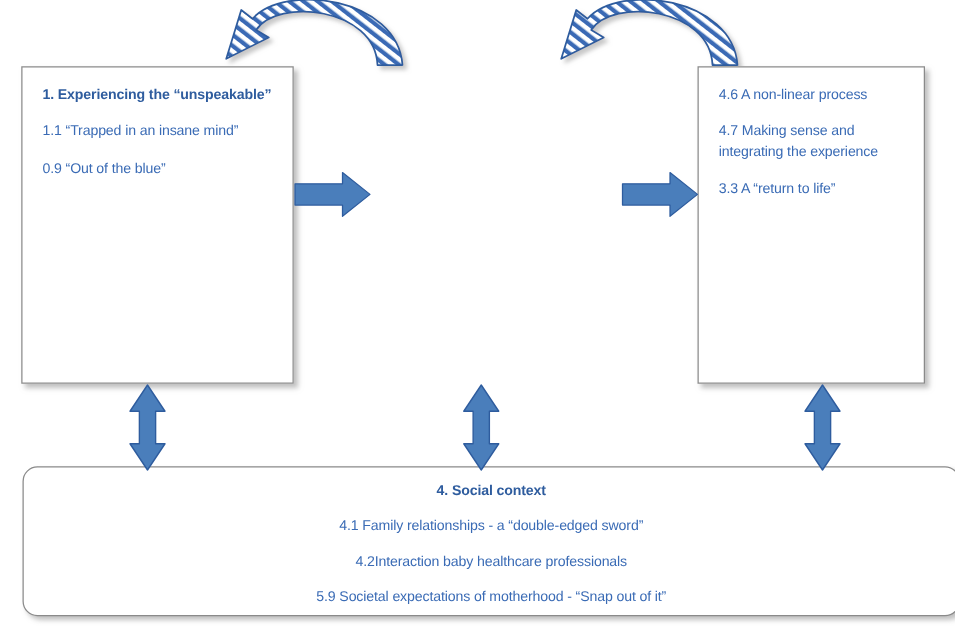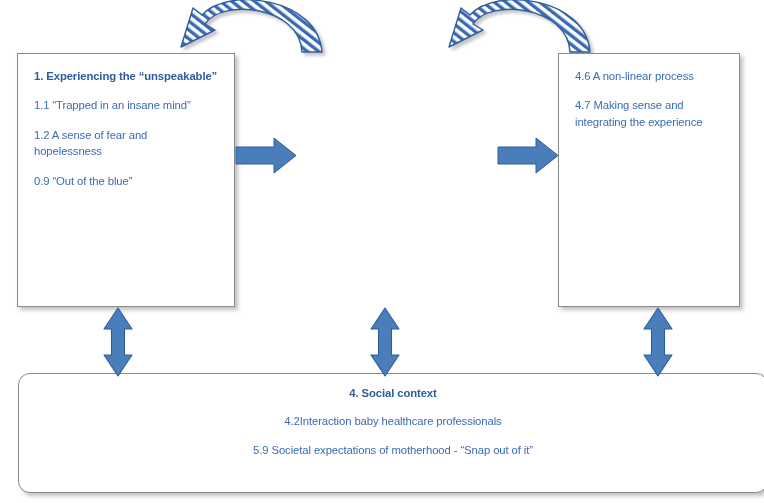--- a/index.html
+++ b/index.html
@@ -107,36 +107,37 @@
                L 470,15
                C 496,-14 586,-2 590,52
                Z" fill="url(#hatch)" stroke="#2E5C9E" stroke-width="1.4" stroke-linejoin="round"></path>
     </g>
   </svg>
 
   <div class="box" id="box1">
     <div class="box-inner">
       <p class="box-title">1. Experiencing the “unspeakable”</p>
       <p class="sub">1.1 “Trapped in an insane mind”</p>
-      <p class="sub">1.2 A sense of fear and hopelessness</p>
       <p class="sub">0.9 “Out of the blue”</p>
     </div>
   </div>
 
 
   <div class="box" id="box3">
     <div class="box-inner">
       <p class="sub">4.6 A non-linear process</p>
       <p class="sub">4.7 Making sense and integrating the experience</p>
+      <p class="sub">3.3 A “return to life”</p>
     </div>
   </div>
 
   <div class="box" id="box4">
     <div class="box-inner">
       <p class="box-title">4. Social context</p>
+      <p class="sub">4.1 Family relationships - a “double-edged sword”</p>
       <p class="sub">4.2Interaction baby healthcare professionals</p>
       <p class="sub">5.9 Societal expectations of motherhood - “Snap out of it”</p>
     </div>
   </div>
 
   <svg class="arrow-layer" id="arrows-front" viewBox="0 0 764 503" xmlns="http://www.w3.org/2000/svg">
 
     <g>
       <path d="M 236,147 L 274,147 L 274,138 L 296,155.5 L 274,173 L 274,164 L 236,164 Z" fill="#4A7EBB" stroke="#2E5C9E" stroke-width="1" stroke-linejoin="round"></path>
     </g>

